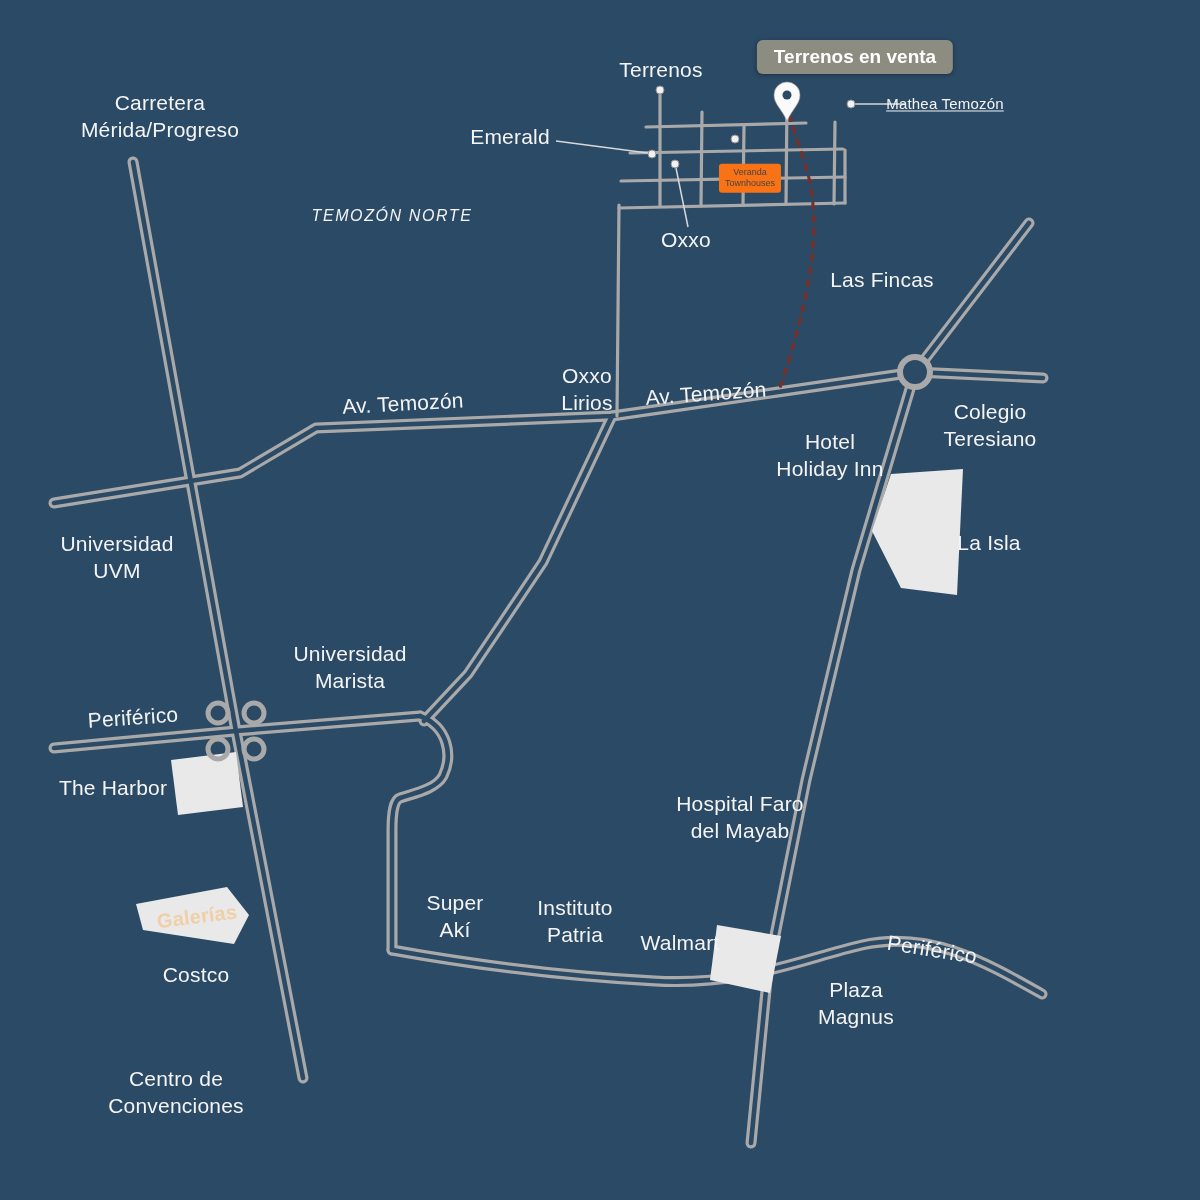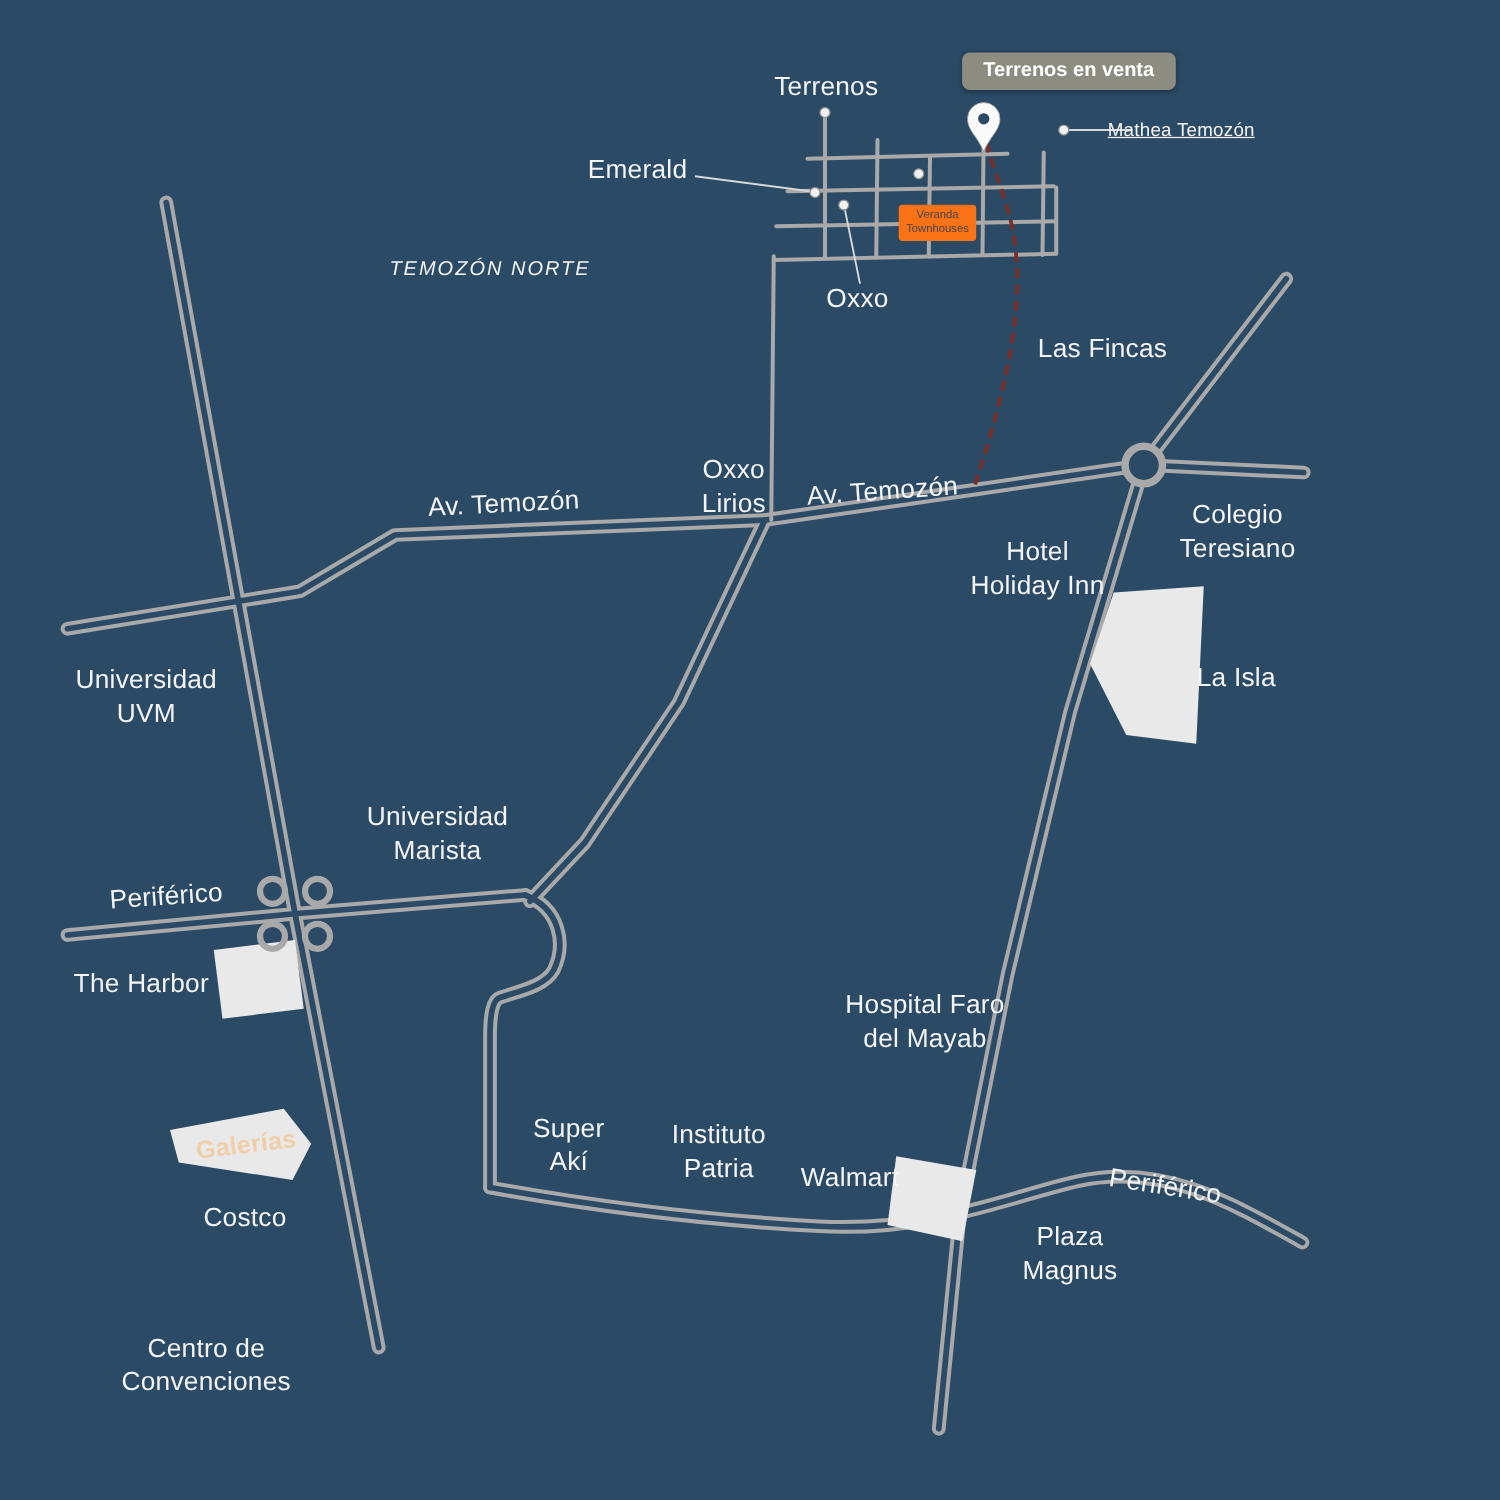--- a/index.html
+++ b/index.html
@@ -35,21 +35,21 @@
   .sm{font-size:15px;text-decoration:underline;}
   .caps{font-size:16px;letter-spacing:1.6px;font-style:italic;}
   .galerias{color:var(--galerias-text);font-weight:700;font-size:20px;}
   .vbox{
     position:absolute;transform:translate(-50%,-50%);
     background:#f97316;color:#444;font-size:9px;line-height:1.25;
     padding:3px 6px;border-radius:3px;text-align:center;white-space:pre-line;
   }
   .badge{
     position:absolute;left:855px;top:57px;transform:translate(-50%,-50%);
-    background:var(--badge);color:#fff;font-size:16px;font-weight:700;
+    background:var(--badge);color:#fff;font-size:19px;font-weight:700;
     padding:6px 17px;border-radius:6px;white-space:nowrap;
     box-shadow:0 1px 4px rgba(0,0,0,.35);
   }
 </style>
 </head>
 <body>
 
 <div class="map">
 
   <svg width="1200" height="1200" viewBox="0 0 1200 1200">
@@ -122,20 +122,22 @@
       <circle class="dot" cx="735" cy="139" r="4"></circle>
       <circle class="dot" cx="660" cy="90" r="4"></circle>
     </g>
 
     <g>
       <path d="M787,121 C781,108 774,104 774,95 A13,13 0 1 1 800,95 C800,104 793,108 787,121 Z" fill="#fafafa" stroke="#9a9a9a" stroke-width="0.6"></path>
       <circle cx="787" cy="95" r="4.5" fill="var(--background)"></circle>
     </g>
   </svg>
 
+  <div class="lbl" style="left:160px;top:117px">Carretera
+Mérida/Progreso</div>
   <div class="lbl caps" style="left:392px;top:216px">TEMOZÓN NORTE</div>
   <div class="lbl" style="left:661px;top:70px">Terrenos</div>
   <div class="lbl" style="left:510px;top:137px">Emerald</div>
   <div class="lbl" style="left:686px;top:240px">Oxxo</div>
   <div class="vbox" style="left:750px;top:178px">Veranda
 Townhouses</div>
   <div class="lbl sm" style="left:945px;top:104px">Mathea Temozón</div>
   <div class="lbl" style="left:882px;top:280px">Las Fincas</div>
   <div class="lbl" style="left:587px;top:390px">Oxxo
 Lirios</div>
@@ -157,18 +159,18 @@
   <div class="lbl galerias r-n7" style="left:197px;top:917px">Galerías</div>
   <div class="lbl" style="left:455px;top:917px">Super
 Akí</div>
   <div class="lbl" style="left:575px;top:922px">Instituto
 Patria</div>
   <div class="lbl" style="left:680px;top:943px">Walmart</div>
   <div class="lbl" style="left:196px;top:975px">Costco</div>
   <div class="lbl" style="left:856px;top:1004px">Plaza
 Magnus</div>
   <div class="lbl r-p9" style="left:932px;top:950px">Periférico</div>
-  <div class="lbl" style="left:165px;top:1093px">Centro de
+  <div class="lbl" style="left:176px;top:1093px">Centro de
 Convenciones</div>
 
   <div class="badge">Terrenos en venta</div>
 
 </div>
 
 </body></html>

